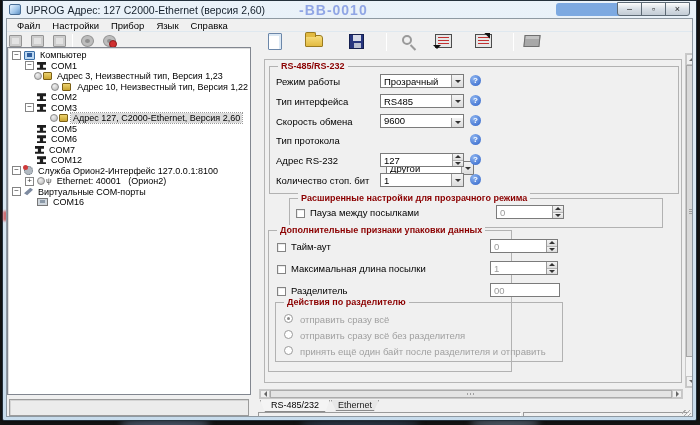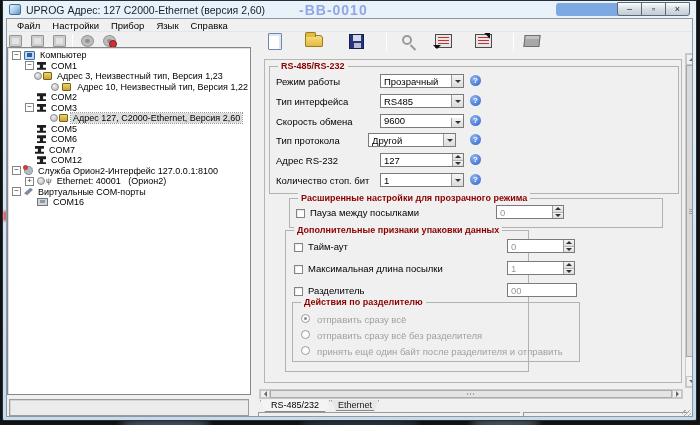--- a/index.html
+++ b/index.html
@@ -311,21 +311,21 @@
             <div class="form-row" style="top: 47px;">
               <span class="flabel">Скорость обмена</span>
               <div class="combo" style="width: 84px; left: 110px; align-items: flex-end;">
                 <span class="val">9600</span>
                 <span class="cbtn"></span>
               </div>
               <span class="help" style="left: 200px;">?</span>
             </div>
             <div class="form-row" style="top: 66px;">
               <span class="flabel">Тип протокола</span>
-              <div class="combo" style="width: 88px; left: 98px;">
+              <div class="combo" style="width: 88px; left: 116px; margin-top: 28px;">
                 <span class="val">Другой</span>
                 <span class="cbtn"></span>
               </div>
               <span class="help" style="left: 200px;">?</span>
             </div>
             <div class="form-row" style="top: 86px;">
               <span class="flabel">Адрес RS-232</span>
               <div class="spin" style="width: 84px; left: 110px;">
                 <span class="val">127</span>
                 <span class="sbtns">
@@ -351,21 +351,21 @@
               <span class="flabel" style="left: 20px;">Пауза между посылками</span>
               <div class="spin" style="width: 68px; left: 206px;">
                 <span class="val dimval">0</span>
                 <span class="sbtns">
                   <span class="sb up"></span>
                   <span class="sb dn"></span>
                 </span>
               </div>
             </div>
           </div>
-        <div class="gbox" id="g-pack" style="left:20px;top:170px;width:244px;height:142px;">
+        <div class="gbox" id="g-pack" style="left:3px;top:170px;width:244px;height:142px;">
           <span class="gtitle">Дополнительные признаки упаковки данных</span>
           <div class="gbox" id="g-act" style="left:6px;top:71px;width:288px;height:60px;">
             <span class="gtitle">Действия по разделителю</span>
           <div class="form-row" style="top: 25px;">
                 <span class="rad" style="left: 8px; top: 2px;"></span>
                 <span class="flabel dim" style="left: 24px;">отправить сразу всё без разделителя</span>
               </div>
               <div class="form-row" style="top: 9px;">
                 <span class="rad sel" style="left: 8px; top: 2px;"></span>
                 <span class="flabel dim" style="left: 24px;">отправить сразу всё</span>

